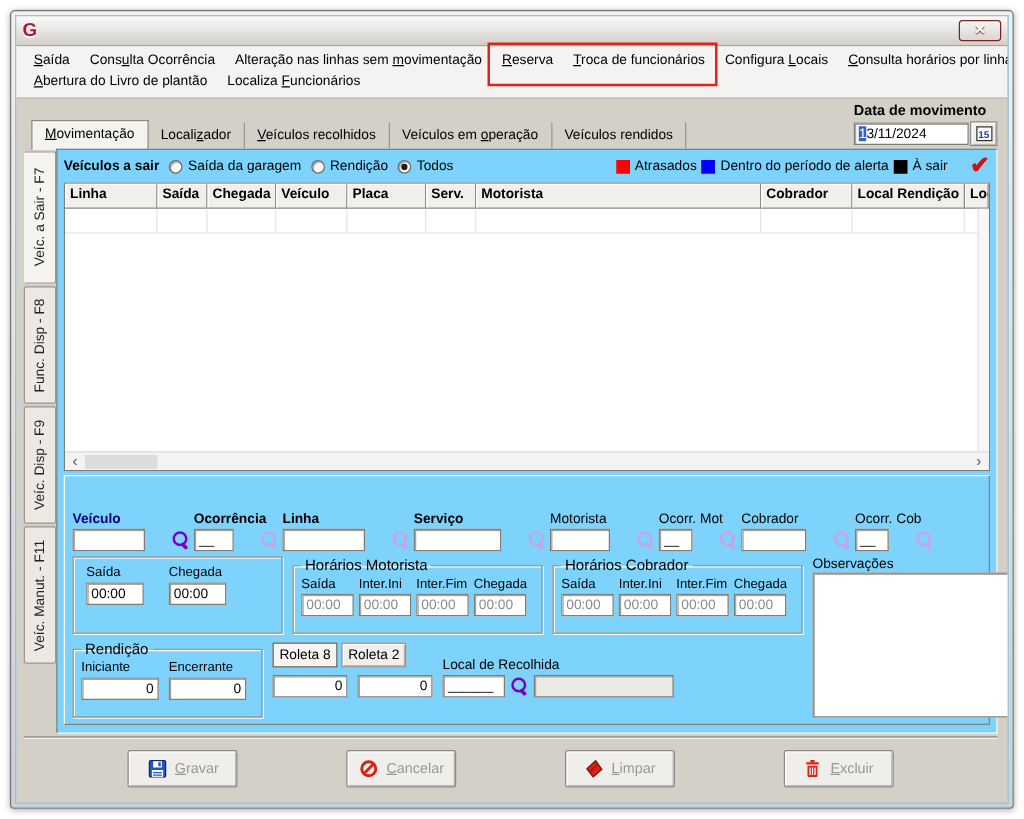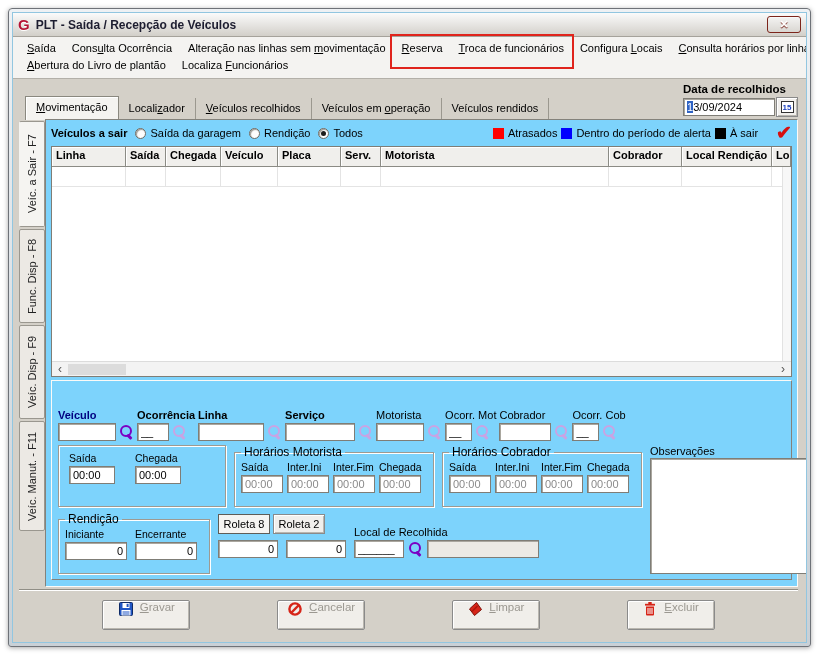--- a/index.html
+++ b/index.html
@@ -90,21 +90,21 @@
              display:flex; align-items:center; }
   .sarrow { width:16px; text-align:center; color:#555; font-size:12px; line-height:13px; }
   .sarrow.right { margin-left:auto; }
   .sthumb { width:58px; height:11px; background:#dcdcdc; }
 
   
   .formwrap { flex:none; border:1px solid; border-color:#fbfaf7 #84827b #84827b #fbfaf7;
               padding:4px 6px 5px; display:flex; flex-direction:column; gap:4px; }
   .fieldrow { display:flex; align-items:flex-end; gap:3px; }
   .fg { display:flex; flex-direction:column; gap:2px; }
-  .fg .lr { display:flex; align-items:center; gap:3px; }
+  .fg .lr { display:flex; align-items:center; gap:21px; }
   .flabel { white-space:nowrap; }
   .flabel.bold { font-weight:bold;margin-top:24px; }
   .flabel.navy { font-weight:bold; color:#000080; }
   .inp { height:18px; background:#fff; border:1px solid #7f7d76; box-shadow:inset 1px 1px 0 #aaa79f;
          padding:1px 3px; font-family:"Liberation Sans",sans-serif; font-size:11px; }
   .inp.num { text-align:right; }
   .inp.dis { color:#8a8a8a; }
   .inp.gray { background:#eceae5; }
   .mag { width:15px; height:15px; position:relative; display:inline-block; flex:none; }
   .mag::before { content:""; position:absolute; left:1px; top:0; width:8px; height:8px;
@@ -140,34 +140,33 @@
   .obscol { margin-left:auto; width:180px; display:flex; flex-direction:column; gap:1px; }
   .obscol textarea { flex:1; resize:none; background:#fff; border:1px solid #7f7d76;
                      box-shadow:inset 1px 1px 0 #aaa79f; font-family:"Liberation Sans",sans-serif; }
 
   
   .btnbar { flex:none; height:48px; margin:2px 8px 5px 6px; border-top:1px solid #908e86;
             box-shadow:inset 0 1px 0 #fff; display:flex; align-items:center;
             justify-content:space-around; padding:4px 40px 2px; }
   .abtn { width:88px; height:30px; background:#f0eeea; border:1px solid #8a8a8a; border-radius:2px;
           box-shadow:inset 1px 1px 0 #fff, inset -1px -1px 0 #b9b6af;
-          display:flex; justify-content:center; gap:6px;
+          display:flex; align-items:center; justify-content:center; gap:6px;
           color:#9b9891; font-size:11.5px; }
   .abtn svg { flex:none; }
 </style>
 </head>
 <body>
 
 <div class="page">
 <div class="win">
 <div class="win-inner">
 
   <div class="titlebar">
     <span class="glogo">G</span>
-    <span class="title">PLT - Saída / Recepção de Veículos</span>
     <div class="closebtn">
       <span>✕</span>
     </div>
   </div>
 
   <div class="menubar">
     <div class="menurow">
       <span class="mi"><u>S</u>aída</span>
       <span class="mi">Cons<u>u</u>lta Ocorrência</span>
       <span class="mi">Alteração nas linhas sem <u>m</u>ovimentação</span>
@@ -184,25 +183,25 @@
     </div>
   </div>
 
   <div class="tabrow">
     <div class="tab"><u>M</u>ovimentação</div>
     <div class="tab">Locali<u>z</u>ador</div>
     <div class="tab"><u>V</u>eículos recolhidos</div>
     <div class="tab">Veículos em <u>o</u>peração</div>
     <div class="tab">Veículos rendidos</div>
     <div class="dateblock">
-      <span class="datelabel">Data de recolhidos</span>
+      <span class="datelabel">Data de movimento</span>
       <div class="daterow">
         <div class="dateinput">
           <span class="sel">1</span>
-                <span>3/09/2024</span>
+                <span>3/11/2024</span>
         </div>
         <div class="calbtn">
           <span class="calicon">15</span>
         </div>
       </div>
     </div>
   </div>
 
   <div class="mainrow">
     <div class="vtabs">

